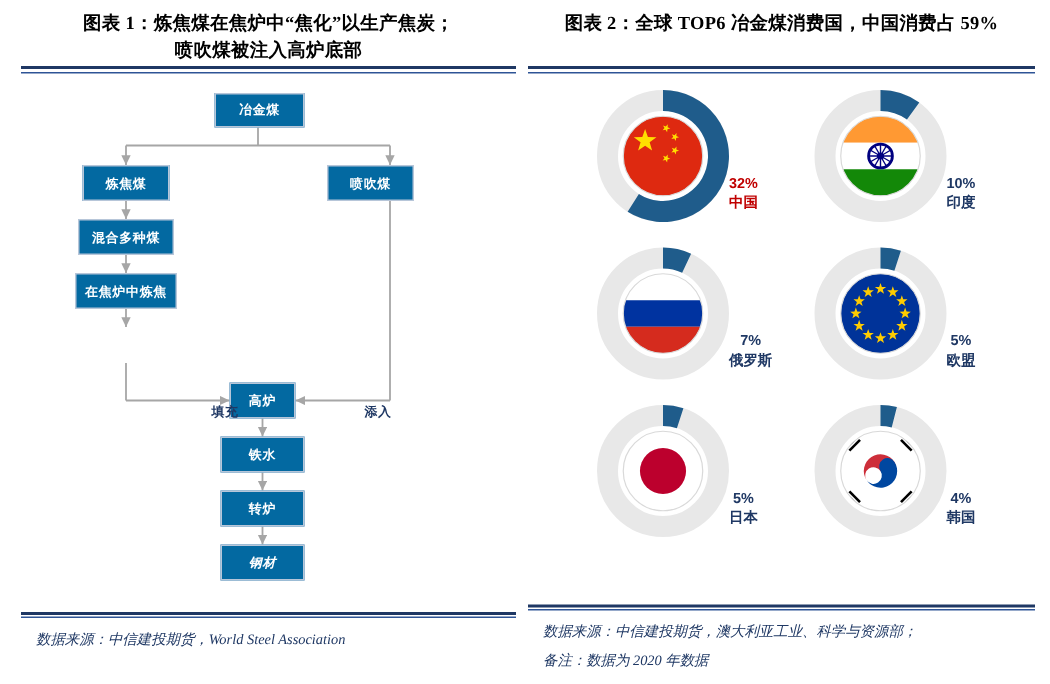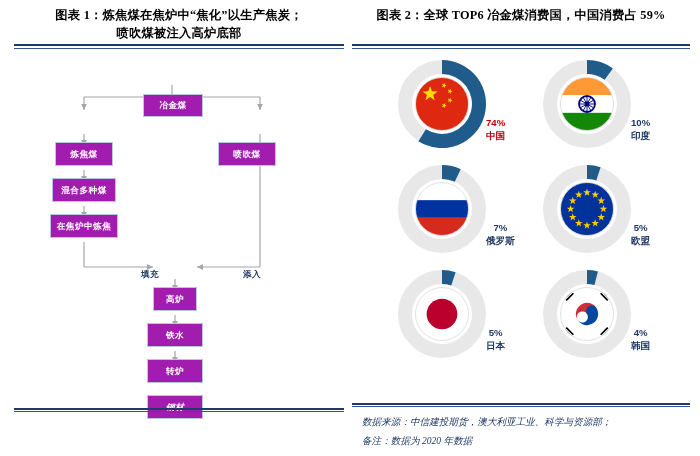--- a/index.html
+++ b/index.html
@@ -46,31 +46,30 @@
     color: #1f3864;
     line-height: 17px;
     white-space: nowrap;
   }
 
   
   .flow { position: absolute; left: 0; top: 52px; width: 330px; height: 345px; }
   .flow svg { position: absolute; left: 0; top: 0; }
   .node {
     position: absolute;
-    background: #a21caf;
+    background: #0369a1;
     border: 1px solid #b7c6d9;
     color: #ffffff;
     font-size: 8.6px;
     font-weight: bold;
     display: flex;
     align-items: center;
     justify-content: center;
     letter-spacing: 0.5px;
     line-height: 1;
-    margin-top: 32px;
   }
   .edge-label {
     position: absolute;
     font-size: 8.6px;
     font-weight: bold;
     color: #1f3864;
     white-space: nowrap;
     letter-spacing: 0.4px;
     margin-left: 37px;
   }
@@ -156,20 +155,21 @@
 
       <div class="edge-label" style="left:90px;  top:217px;">填充</div>
       <div class="edge-label" style="left:192px; top:217px;">添入</div>
     </div>
 
     <div class="rule-bottom" style="top:408px;">
       <div class="rule-thick"></div>
       <div class="rule-thin"></div>
     </div>
 
+    <div class="footnote" style="top:418px;">数据来源：中信建投期货，World Steel Association</div>
   </div>
 
   <div class="panel panel-right">
 
     <div class="title-wrap">
       <div class="fig-title">图表 2：全球 TOP6 冶金煤消费国，中国消费占 59%</div>
     </div>
 
     <div class="rule-top" style="top:44px;">
       <div class="rule-thick"></div>
@@ -193,21 +193,21 @@
                   <polygon points="53.203556537473816,28.887147784186975 53.07320895577695,30.875403022435194 54.89225468459593,31.688558616980977 52.961031966281986,32.17899535779856 52.74979108307759,34.16028954941644 51.68657738501047,32.475140886325214 49.73697761055762,32.886492443912026 51.01109812616162,31.354576553207615 50.017420084295026,29.627511605503596 51.86808356676896,30.36588418023343" fill="#ffde00"></polygon>
                   <polygon points="59.03355653747382,34.71714778418698 58.903208955776954,36.70540302243519 60.72225468459594,37.518558616980975 58.79103196628199,38.00899535779856 58.579791083077595,39.99028954941644 57.51657738501048,38.30514088632521 55.56697761055762,38.716492443912024 56.841098126161626,37.18457655320761 55.84742008429503,35.4575116055036 57.698083566768965,36.19588418023343" fill="#ffde00"></polygon>
                   <polygon points="59.03355653747382,43.72714778418697 58.903208955776954,45.71540302243519 60.72225468459594,46.52855861698097 58.79103196628199,47.01899535779856 58.579791083077595,49.000289549416436 57.51657738501048,47.31514088632521 55.56697761055762,47.72649244391202 56.841098126161626,46.19457655320761 55.84742008429503,44.467511605503596 57.698083566768965,45.205884180233426" fill="#ffde00"></polygon>
                   <polygon points="53.203556537473816,49.02714778418698 53.07320895577695,51.015403022435194 54.89225468459593,51.82855861698098 52.961031966281986,52.31899535779856 52.74979108307759,54.30028954941644 51.68657738501047,52.615140886325214 49.73697761055762,53.026492443912026 51.01109812616162,51.494576553207615 50.017420084295026,49.7675116055036 51.86808356676896,50.50588418023343" fill="#ffde00"></polygon>
                 </g>
                 <circle cx="50" cy="50" r="26.5" fill="none" stroke="#d9d9d9" stroke-width="0.8"></circle>
               </g>
             </svg>
           </div>
           <div class="donut-label accent">
-            <div>74%</div>
+            <div>32%</div>
             <div>中国</div>
           </div>
         </div>
         <div class="donut-cell" style="left: 145px; top: 0px;">
           <div class="donut-wrap">
             <svg width="100" height="100" viewBox="0 0 100 100">
               <circle cx="50" cy="50" r="37" fill="none" stroke="#e8e8e8" stroke-width="14"></circle>
               <path d="M50,6 A44,44 0 0 1 75.86255110086881,14.403252247502309 L67.6335575687742,25.729490168751575 A30,30 0 0 0 50,20 Z" fill="#1f5c8b"></path>
               <circle cx="50" cy="50" r="28.5" fill="#ffffff"></circle>
               <g>

